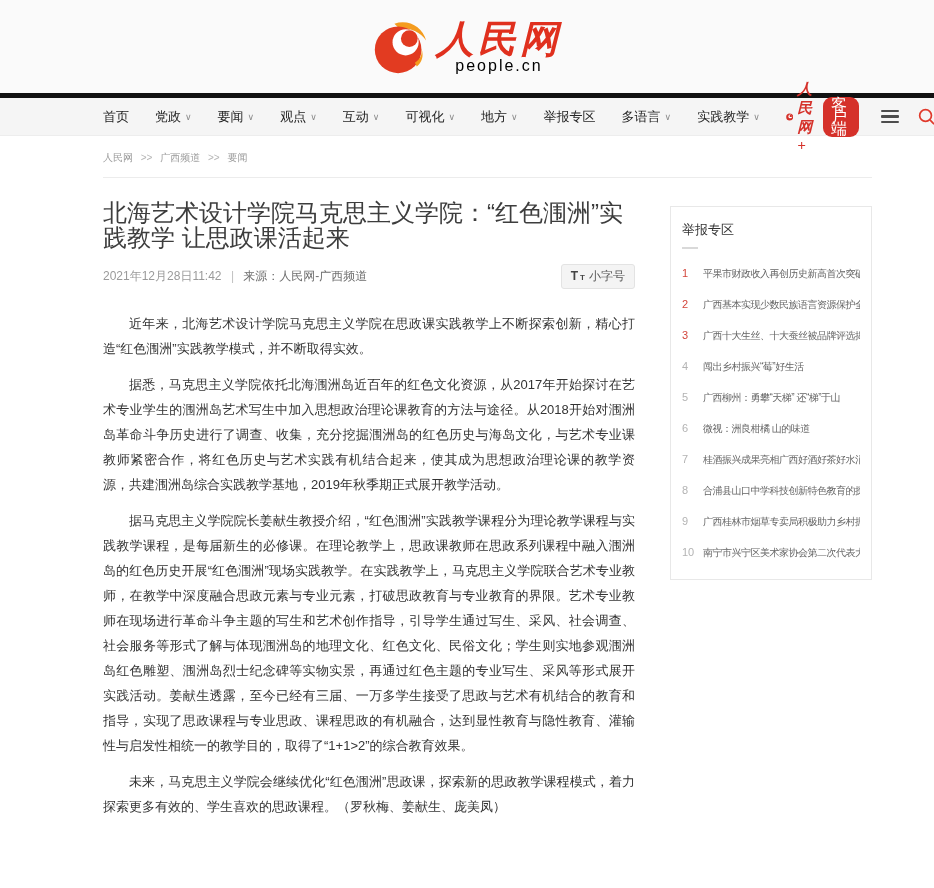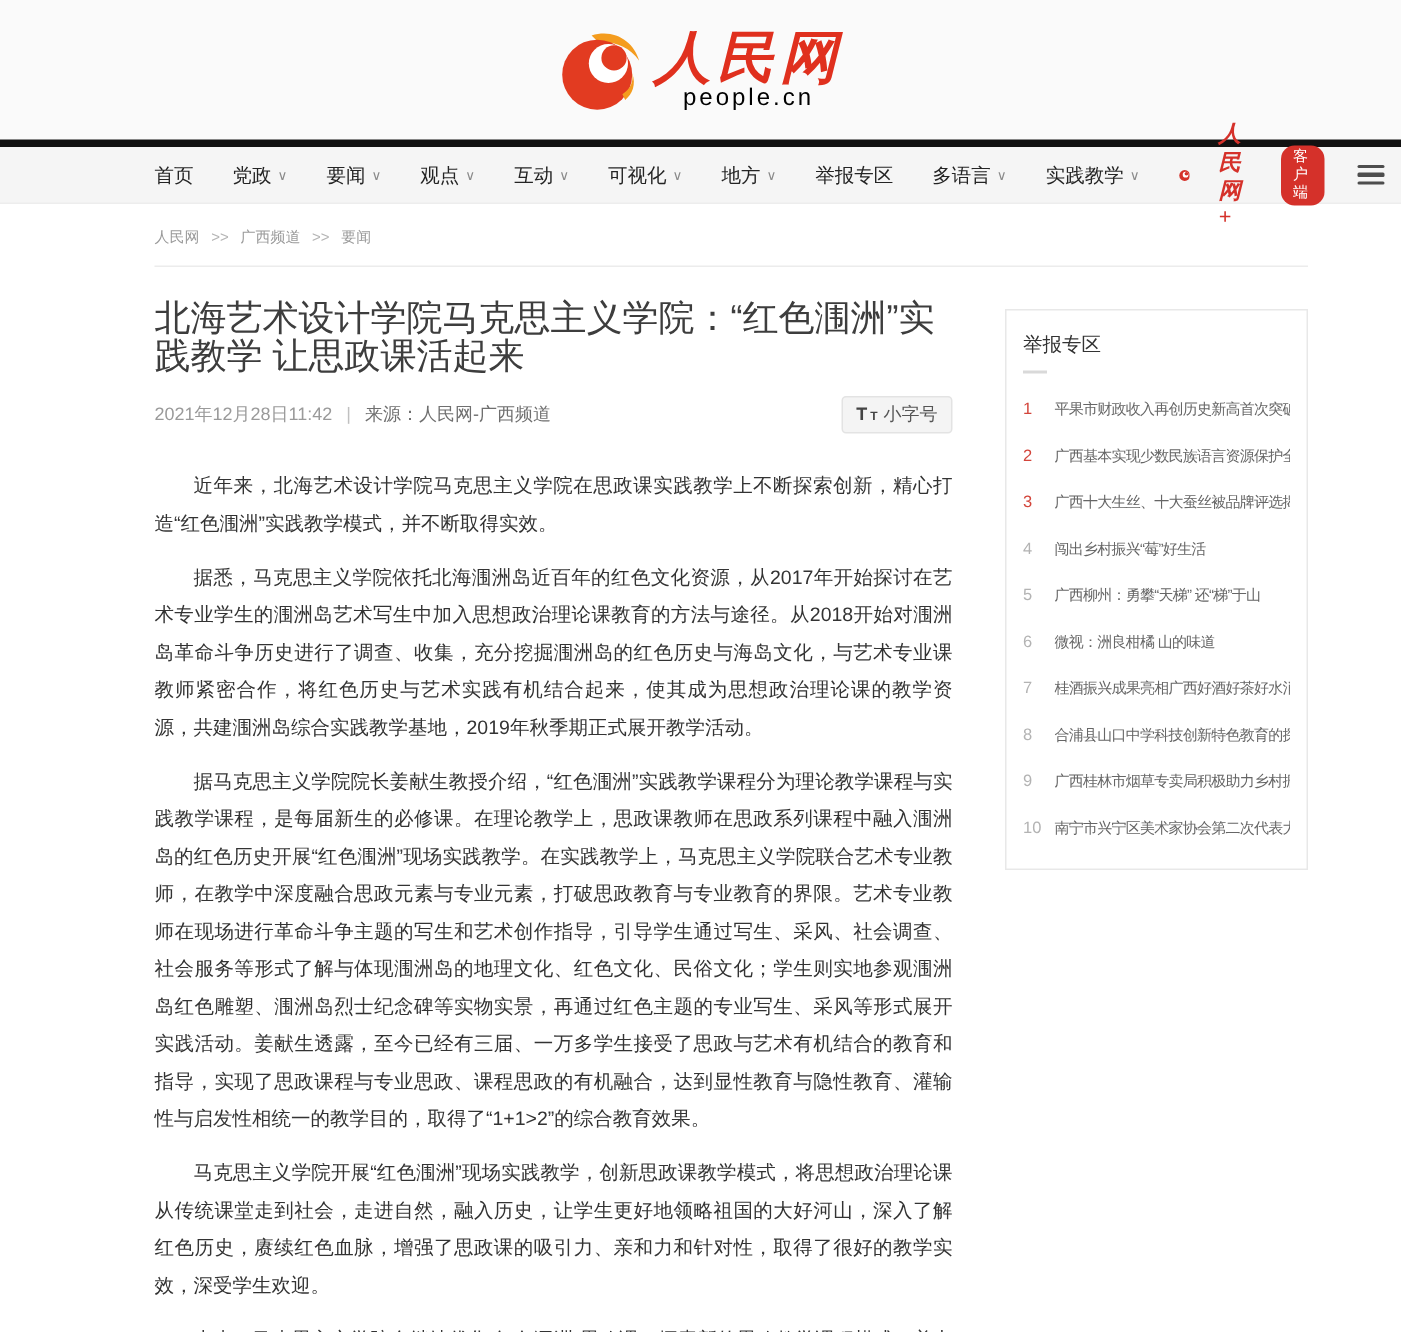--- a/index.html
+++ b/index.html
@@ -16,24 +16,24 @@
   .logo-sub{font-size:16px;font-weight:normal;color:#000000;letter-spacing:2px;margin-top:-2px;}
 
   .black-strip{height:5px;background:#121212;}
 
   
   .navbar{height:37px;background:#f5f5f5;display:flex;align-items:center;padding:0 0 0 103px;
     font-size:13px;color:#242424;border-bottom:1px solid #ededed;}
   .nav-item{margin-right:26px;white-space:nowrap;}
   .nav-item.drop::after{content:"∨";font-size:9px;color:#8a8a8a;margin-left:4px;vertical-align:1px;}
   .nav-right{margin-left:auto;display:flex;align-items:center;height:37px;margin-right:72px;}
-  .app-badge{display:flex;align-items:center;gap:19px;margin-right:18px;}
+  .app-badge{display:flex;align-items:center;gap:4px;margin-right:18px;}
   .badge-brand{font-family:"Liberation Serif","DejaVu Serif",serif;font-style:italic;font-weight:bold;
     font-size:15px;color:#d5312a;}
-  .badge-pill{background:#d5312a;color:#fff;font-size:10px;padding:2px 8px;border-radius:9px;line-height:12px;}
+  .badge-pill{background:#d5312a;color:#fff;font-size:16px;padding:2px 8px;border-radius:9px;line-height:12px;}
   .hamburger{display:flex;flex-direction:column;gap:3px;margin:0 18px 0 4px;cursor:pointer;}
   .hamburger i{display:block;width:18px;height:2.5px;background:#4d4d4d;border-radius:1px;}
   .search-btn{margin-right:16px;display:flex;align-items:center;cursor:pointer;}
 
   
   .breadcrumb{padding:15px 0 12px 103px;font-size:10px;color:#9b9b9b;}
   .breadcrumb .sep{margin:0 5px;color:#b5b5b5;}
   .divider{margin:0 62px 0 103px;border-bottom:1px solid #ececec;}
 
   
@@ -144,21 +144,20 @@
         <button class="font-btn">
           <span class="t-big">T</span>
             <span class="t-small">T</span>
           <span>小字号</span>
         </button>
       </div>
 
       <p>近年来，北海艺术设计学院马克思主义学院在思政课实践教学上不断探索创新，精心打造“红色涠洲”实践教学模式，并不断取得实效。</p>
       <p>据悉，马克思主义学院依托北海涠洲岛近百年的红色文化资源，从2017年开始探讨在艺术专业学生的涠洲岛艺术写生中加入思想政治理论课教育的方法与途径。从2018开始对涠洲岛革命斗争历史进行了调查、收集，充分挖掘涠洲岛的红色历史与海岛文化，与艺术专业课教师紧密合作，将红色历史与艺术实践有机结合起来，使其成为思想政治理论课的教学资源，共建涠洲岛综合实践教学基地，2019年秋季期正式展开教学活动。</p>
       <p>据马克思主义学院院长姜献生教授介绍，“红色涠洲”实践教学课程分为理论教学课程与实践教学课程，是每届新生的必修课。在理论教学上，思政课教师在思政系列课程中融入涠洲岛的红色历史开展“红色涠洲”现场实践教学。在实践教学上，马克思主义学院联合艺术专业教师，在教学中深度融合思政元素与专业元素，打破思政教育与专业教育的界限。艺术专业教师在现场进行革命斗争主题的写生和艺术创作指导，引导学生通过写生、采风、社会调查、社会服务等形式了解与体现涠洲岛的地理文化、红色文化、民俗文化；学生则实地参观涠洲岛红色雕塑、涠洲岛烈士纪念碑等实物实景，再通过红色主题的专业写生、采风等形式展开实践活动。姜献生透露，至今已经有三届、一万多学生接受了思政与艺术有机结合的教育和指导，实现了思政课程与专业思政、课程思政的有机融合，达到显性教育与隐性教育、灌输性与启发性相统一的教学目的，取得了“1+1&gt;2”的综合教育效果。</p>
-      <p>马克思主义学院开展“红色涠洲”现场实践教学，创新思政课教学模式，将思想政治理论课从传统课堂走到社会，走进自然，融入历史，让学生更好地领略祖国的大好河山，深入了解红色历史，赓续红色血脉，增强了思政课的吸引力、亲和力和针对性，取得了很好的教学实效，深受学生欢迎。</p>
       <p>未来，马克思主义学院会继续优化“红色涠洲”思政课，探索新的思政教学课程模式，着力探索更多有效的、学生喜欢的思政课程。（罗秋梅、姜献生、庞美凤）</p>
 
     </main>
 
     <aside class="sidebar">
       <div class="hot-box">
         <div class="hot-title">举报专区</div>
         <div class="title-underline"></div>
 
         <a class="hot-item">

